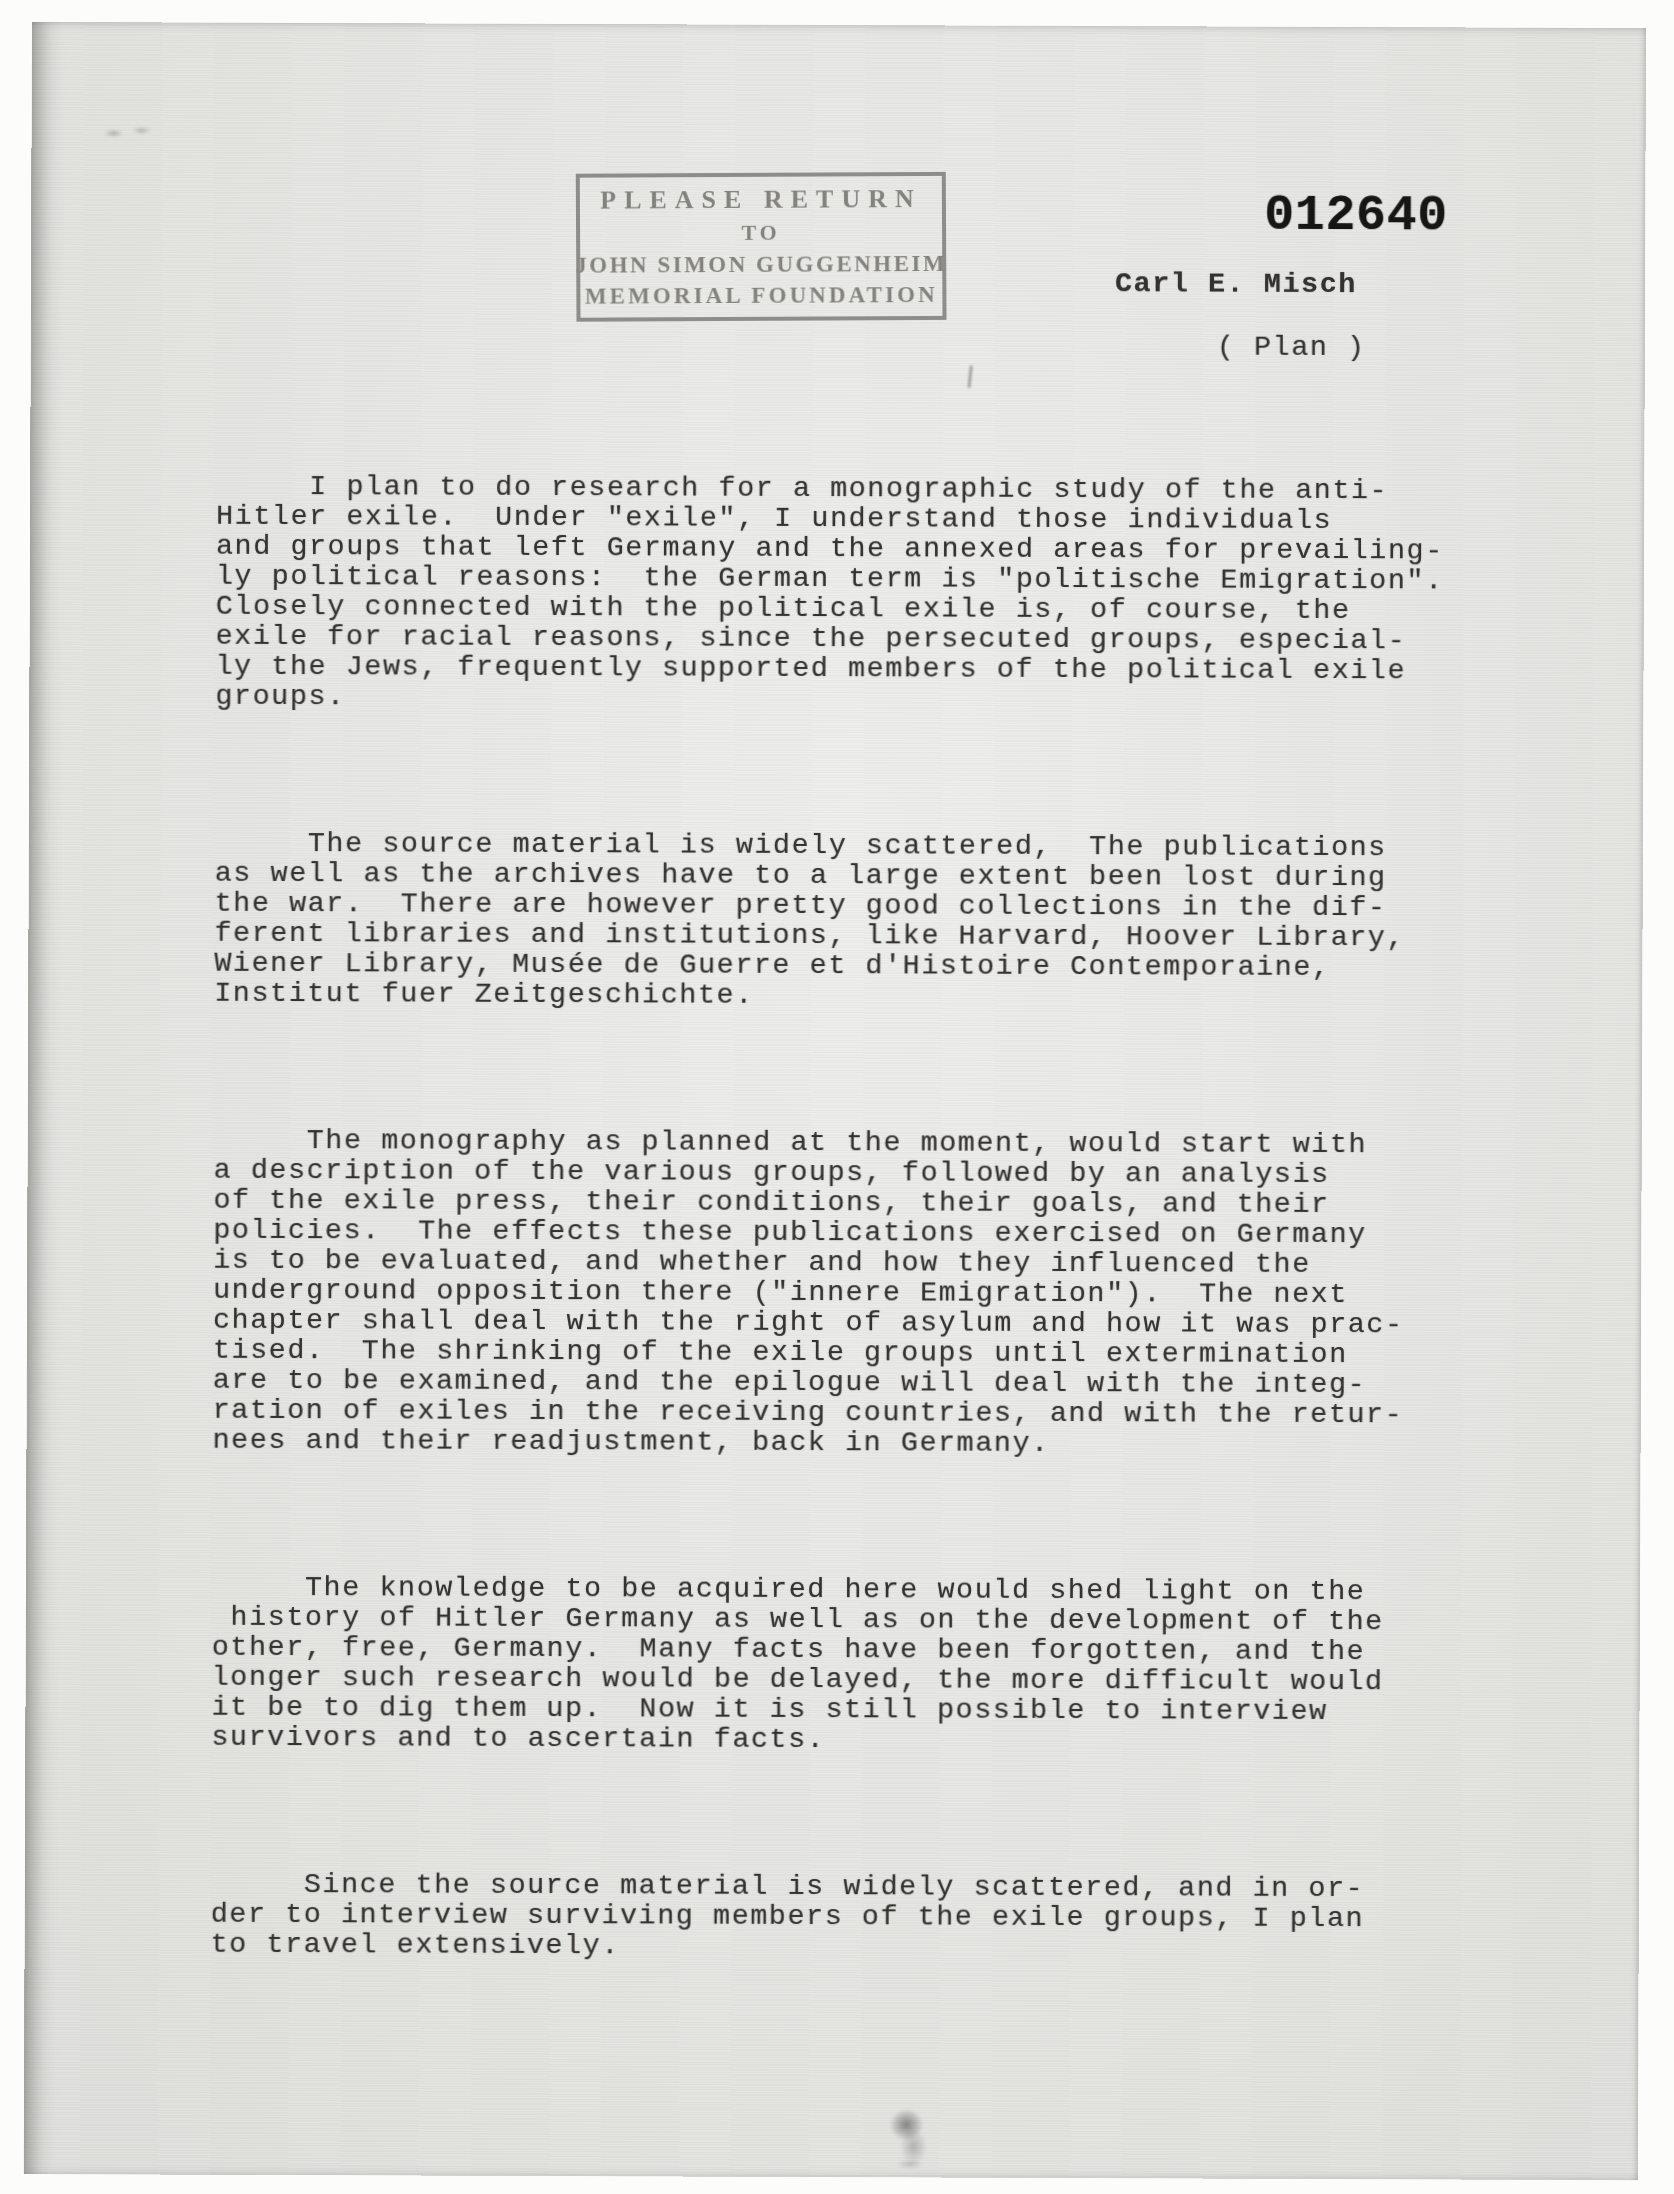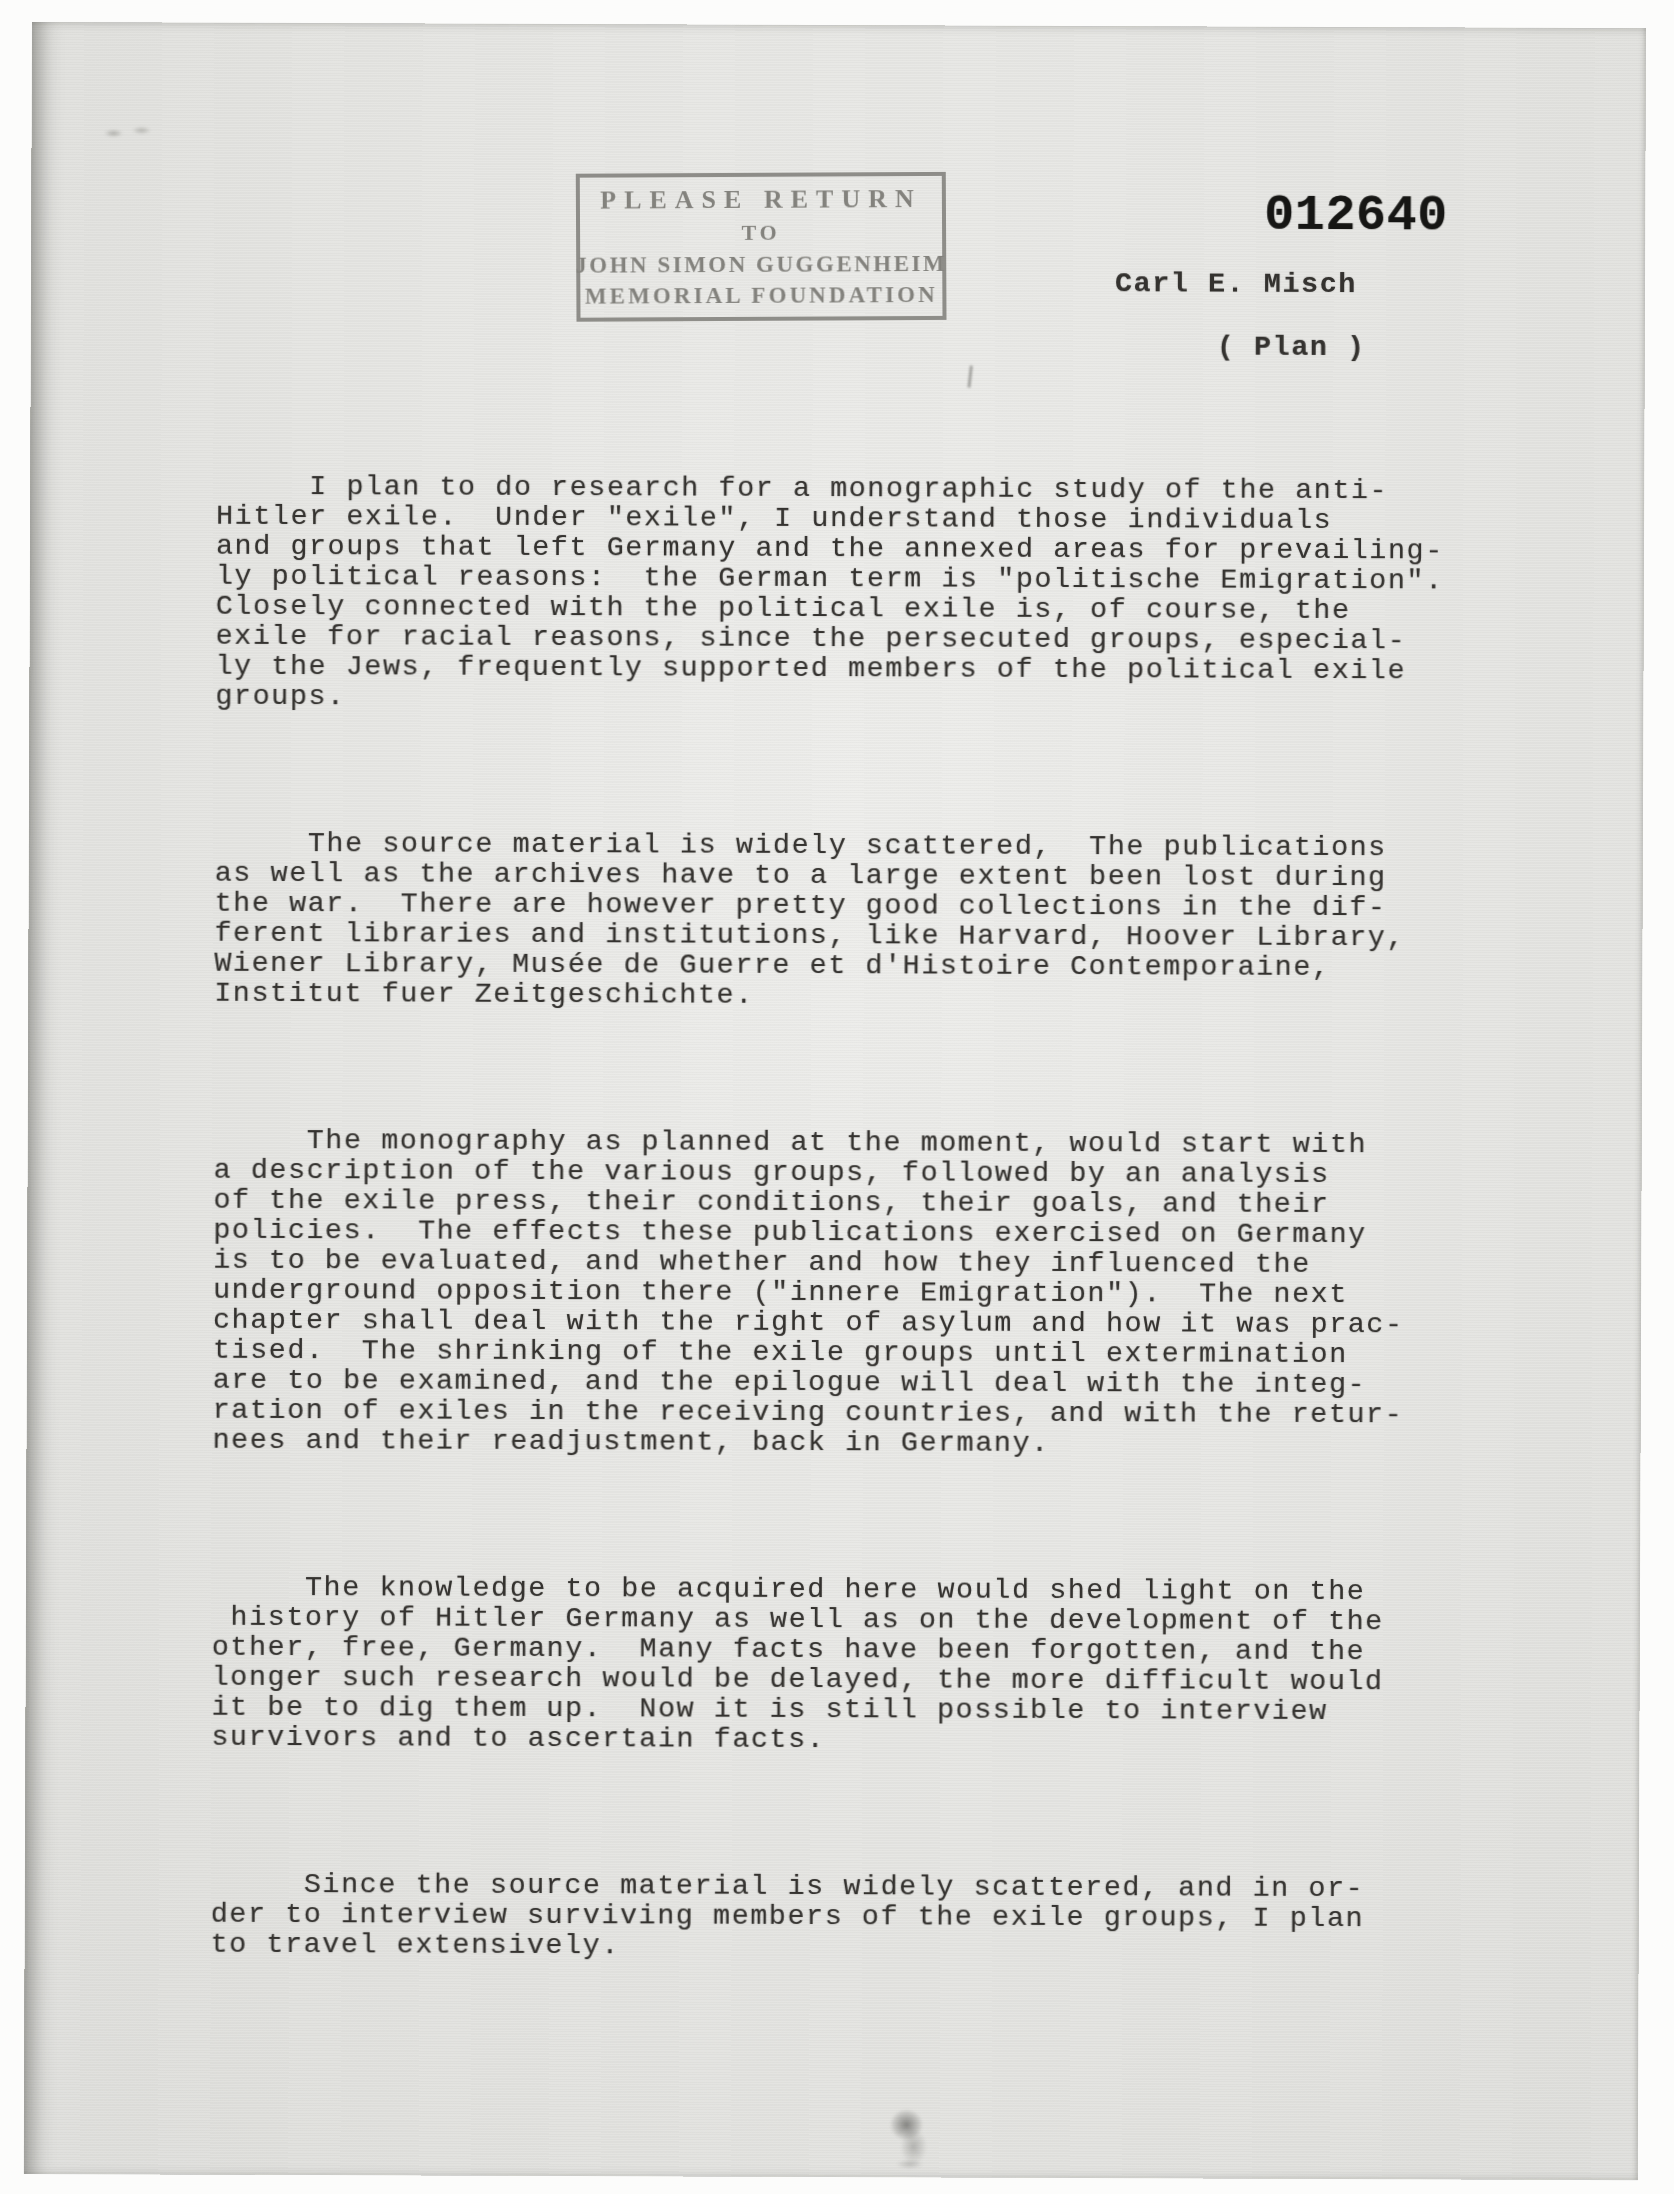--- a/index.html
+++ b/index.html
@@ -91,21 +91,21 @@
   .author {
     position: absolute;
     left: 1084px;
     top: 243px;
     font-weight: bold;
   }
   .doc-title {
     position: absolute;
     left: 1186px;
     top: 306px;
-    font-weight: bold;
+    font-weight: normal;
   }
 
   
   .typed {
     position: absolute;
     left: 186px;
     top: 389px;
     white-space: pre;
   }
   .para { margin: 0 0 57px 0; }

